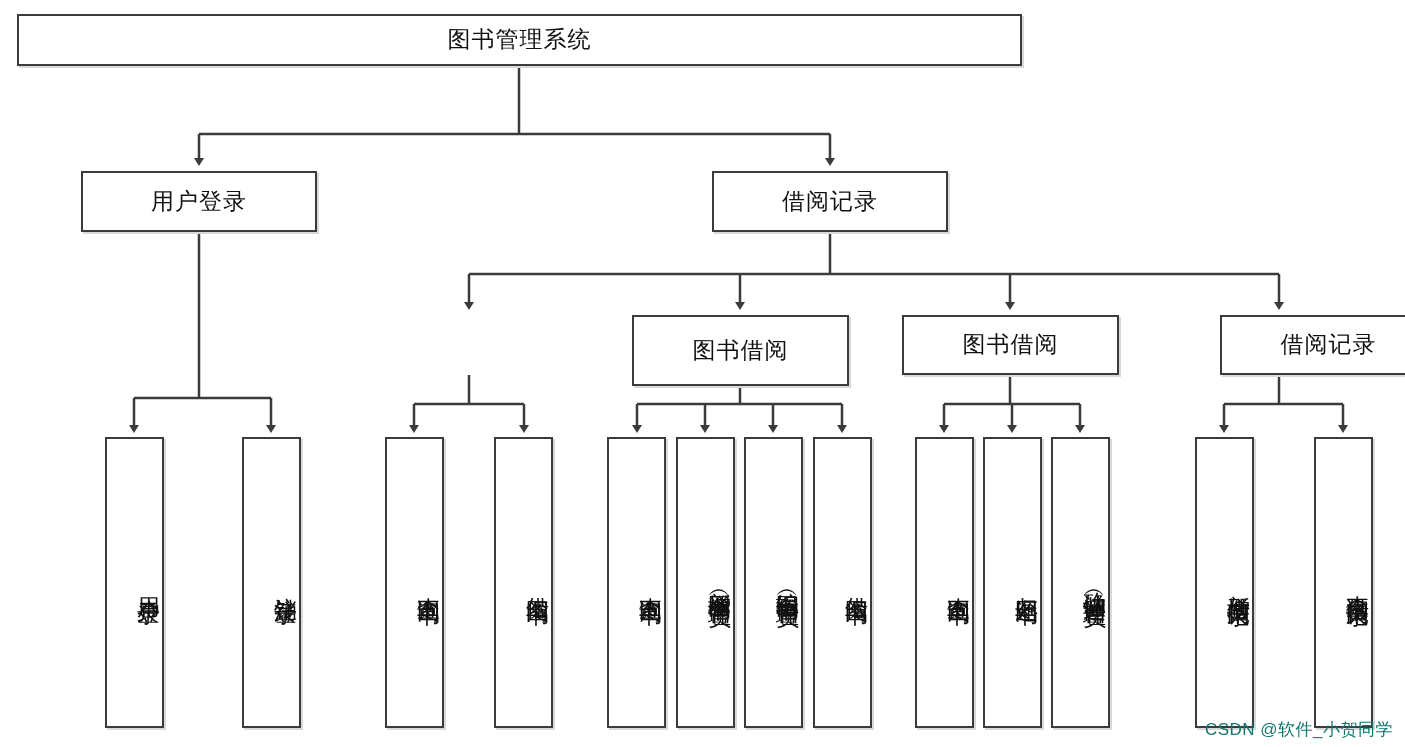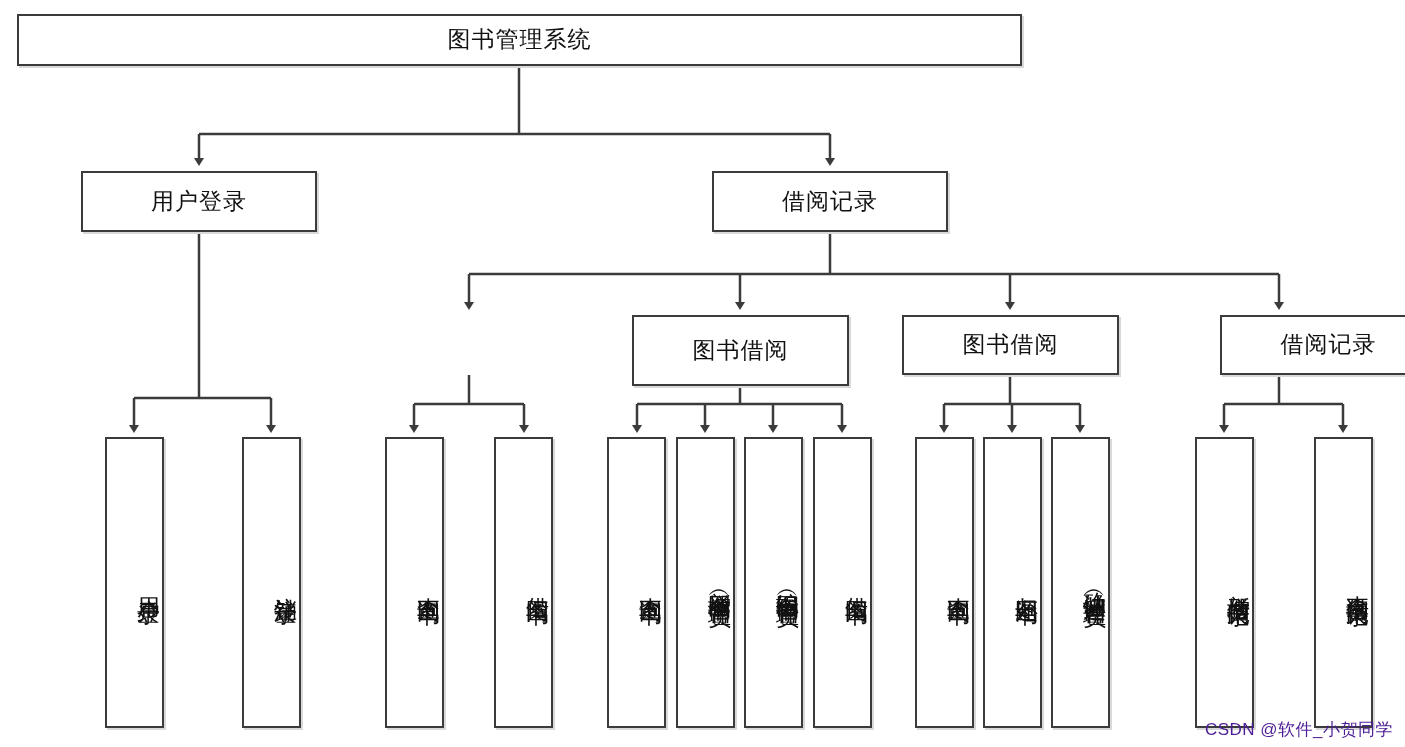--- a/index.html
+++ b/index.html
@@ -59,21 +59,21 @@
     top: 0;
     width: 1405px;
     height: 747px;
     pointer-events: none;
   }
   .watermark {
     position: absolute;
     right: 12px;
     bottom: 6px;
     font-size: 17px;
-    color: #4c1d95;
+    color: #0f766e;
     white-space: nowrap;
     letter-spacing: 0.5px;
   }
 </style>
 </head>
 <body>
 
 <div id="canvas">
 
   <svg class="links" viewBox="0 0 1405 747">

